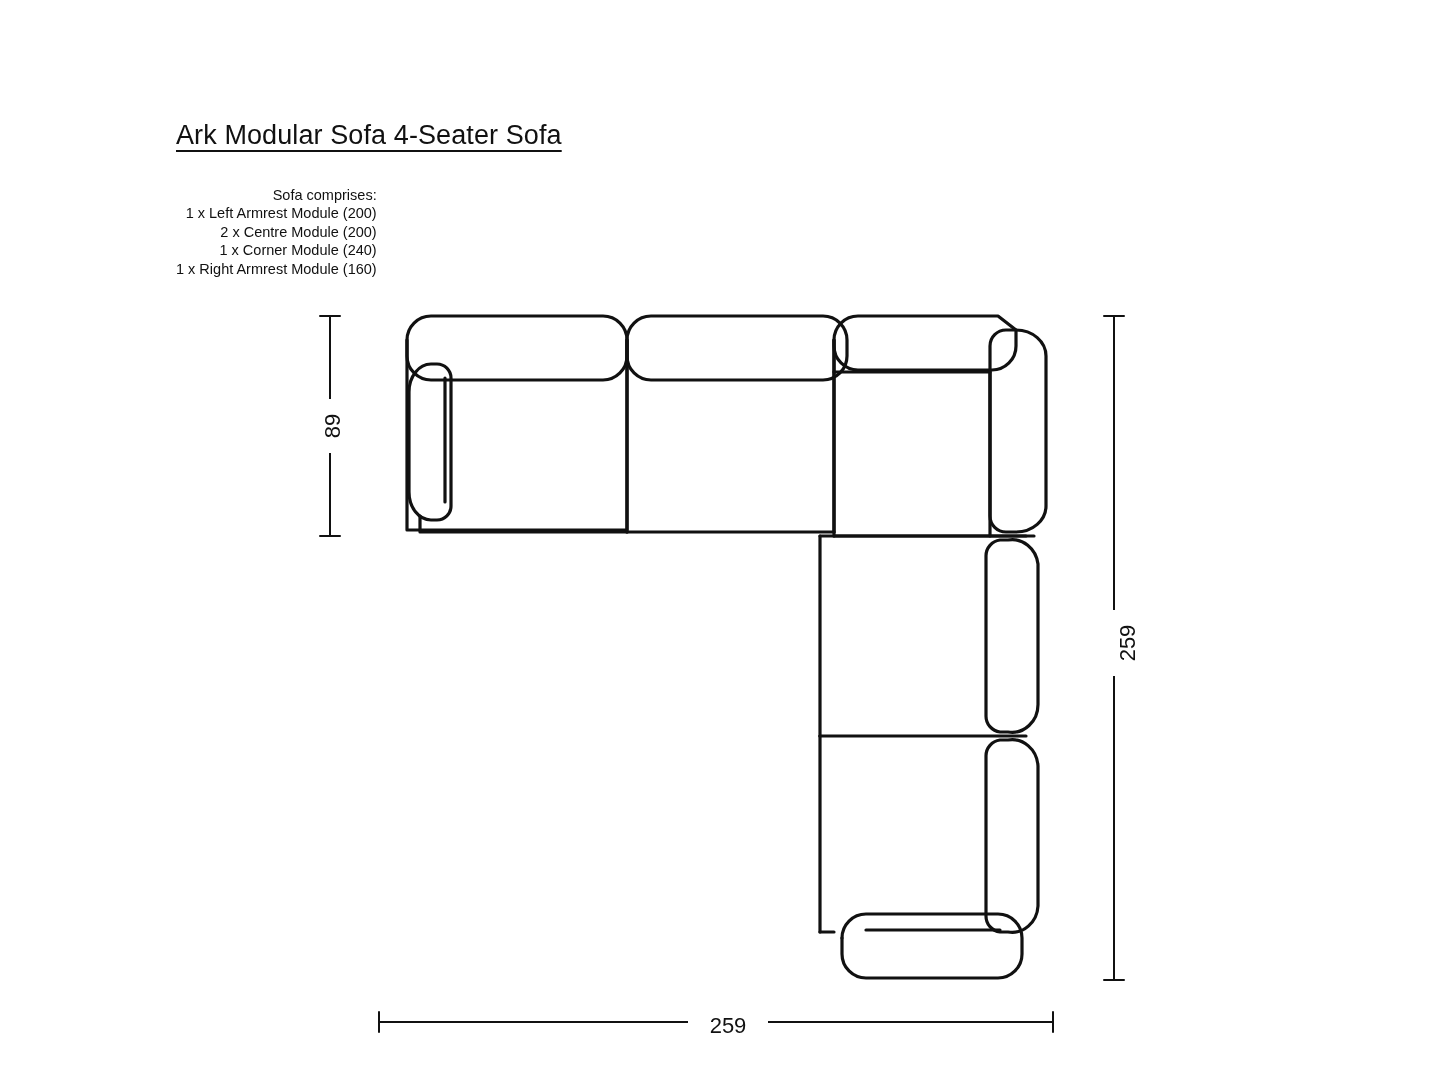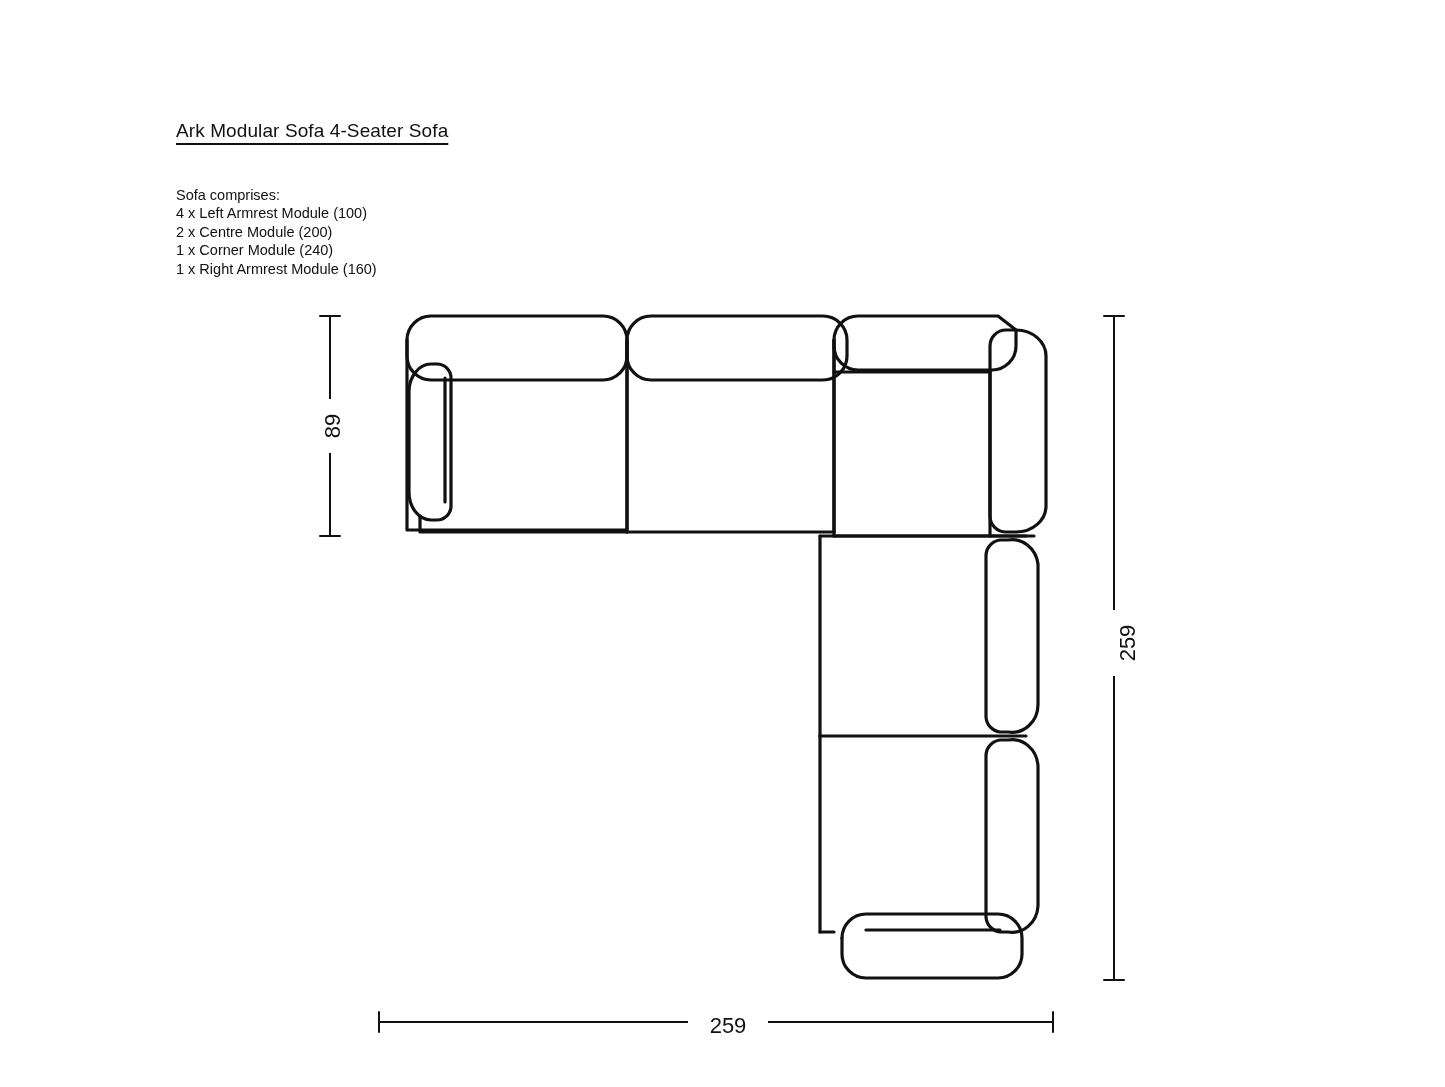--- a/index.html
+++ b/index.html
@@ -18,40 +18,40 @@
 
   .page {
     position: absolute;
     inset: 0;
   }
 
   .title {
     position: absolute;
     left: 176px;
     top: 120px;
-    font-size: 19px;
+    font-size: 27px;
     font-weight: 500;
     letter-spacing: 0.1px;
     color: #111111;
     text-decoration: underline;
     text-underline-offset: 6px;
     text-decoration-thickness: 2px;
     white-space: nowrap;
   }
 
   .comprises {
     position: absolute;
     left: 176px;
     top: 186px;
     font-size: 14.5px;
     line-height: 18.4px;
     color: #111111;
     white-space: nowrap;
   }
-  .comprises div { white-space: nowrap; }
+  .comprises div { white-space: nowrap; text-align: right; }
 
   .drawing {
     position: absolute;
     left: 0;
     top: 0;
     width: 1445px;
     height: 1087px;
   }
 
   .dim-label {
@@ -87,21 +87,21 @@
 </style>
 </head>
 <body>
 
 <div class="page">
 
   <div class="title">Ark Modular Sofa 4-Seater Sofa</div>
 
   <div class="comprises">
     <div>Sofa comprises:</div>
-    <div>4 x Left Armrest Module (100)</div>
+    <div>1 x Left Armrest Module (200)</div>
     <div>2 x Centre Module (200)</div>
     <div>1 x Corner Module (240)</div>
     <div>1 x Right Armrest Module (160)</div>
   </div>
 
   <svg class="drawing" viewBox="0 0 1445 1087" xmlns="http://www.w3.org/2000/svg">
     <g fill="none" stroke="#111111" stroke-width="3.2" stroke-linecap="round" stroke-linejoin="round">
 
       <path d="M431 316 h172 a24 24 0 0 1 24 24 v16 a24 24 0 0 1 -24 24 h-172 a24 24 0 0 1 -24 -24 v-16 a24 24 0 0 1 24 -24 z"></path>
 

